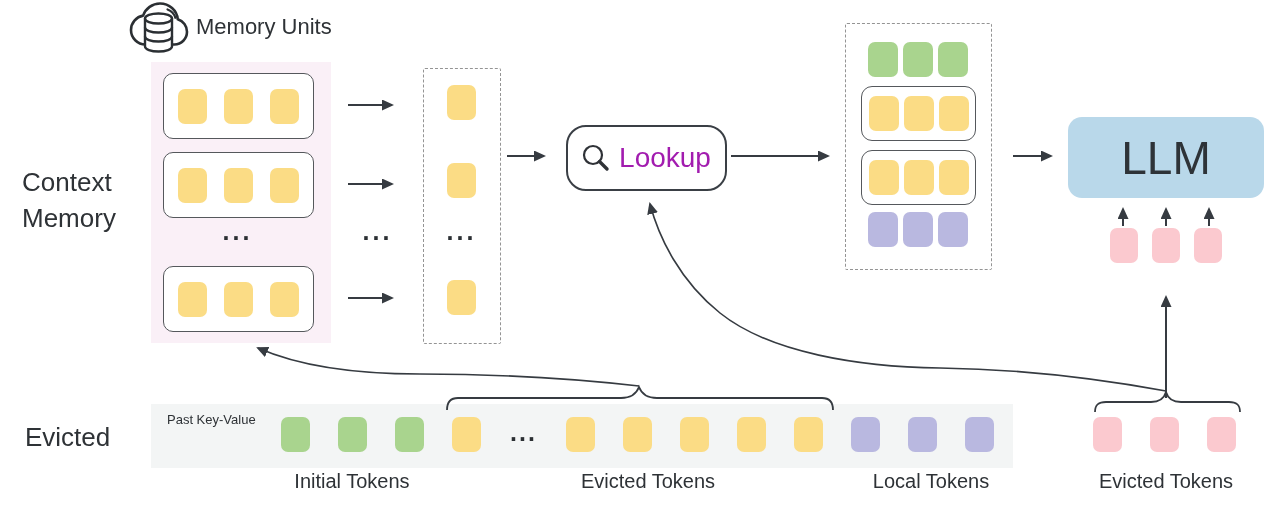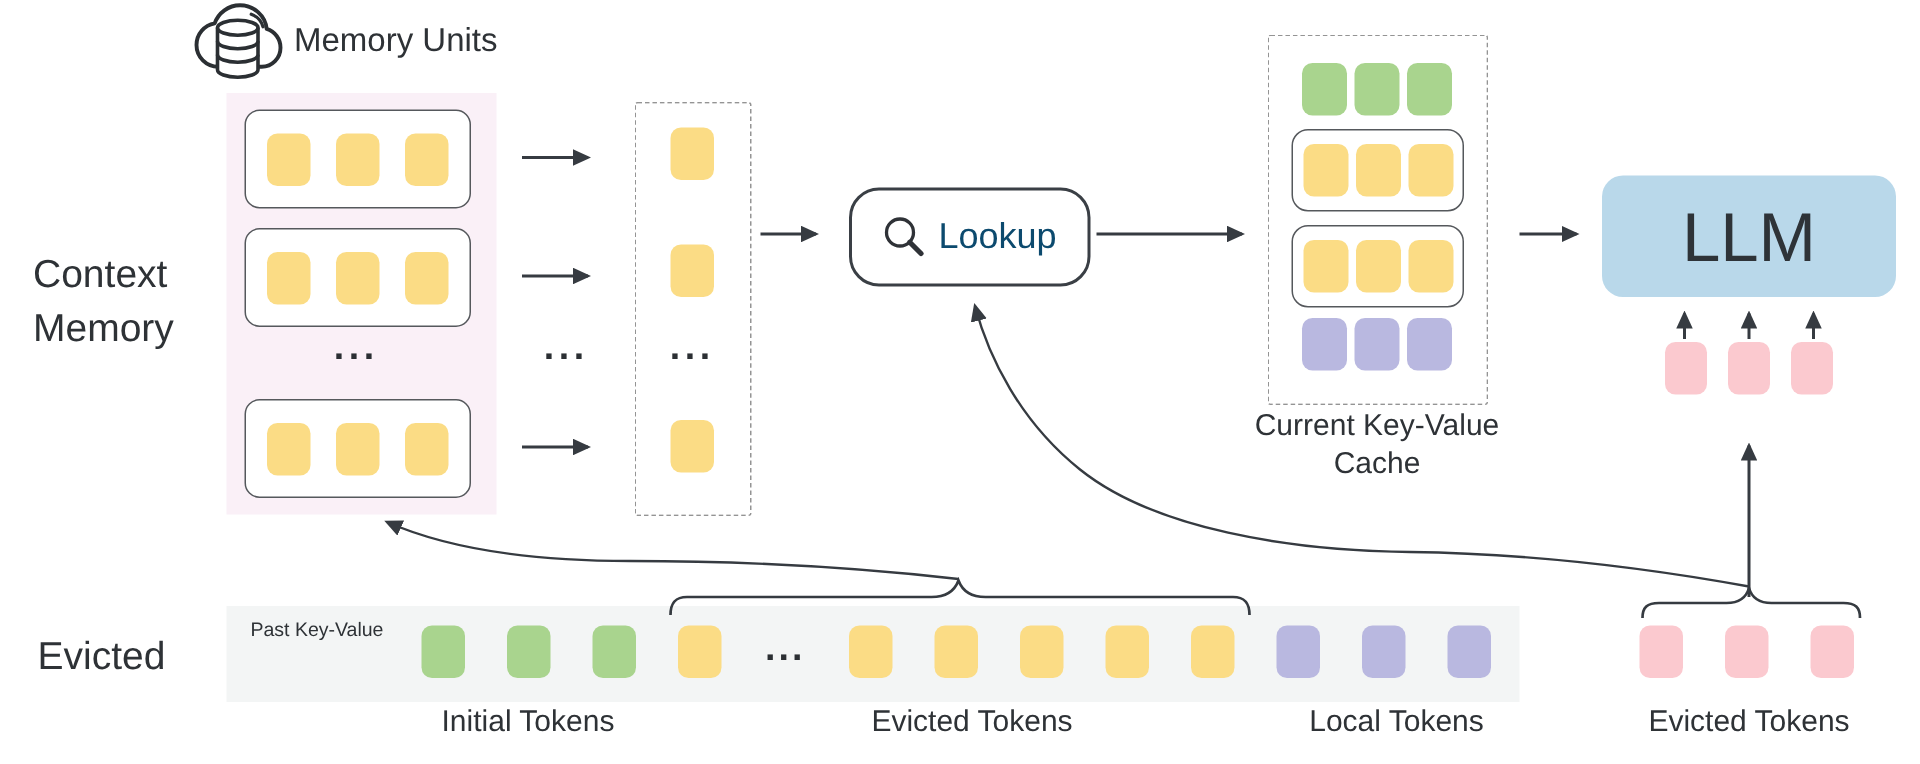--- a/index.html
+++ b/index.html
@@ -19,21 +19,21 @@
   .graybar{left:151px;top:404px;width:862px;height:64px;background:#F3F5F5;}
   .unit{left:163px;width:149px;height:64px;background:#fff;border:1.3px solid #55585c;
         border-radius:10px;display:flex;align-items:center;justify-content:center;gap:17px;}
   .dashedbox{border:1.5px dashed #949494;border-radius:2px;background:transparent;}
   .subunit{left:861px;width:113px;height:53px;background:#fff;border:1.3px solid #55585c;
         border-radius:11px;display:flex;align-items:center;justify-content:center;gap:5px;}
   .llmbox{left:1068px;top:117px;width:196px;height:81px;background:#B9D8EA;border-radius:14px;
         display:flex;align-items:center;justify-content:center;font-size:46px;color:#2e3338;}
   .lookup{left:566px;top:125px;width:157px;height:62px;background:#fff;border:2px solid #3a3f45;
         border-radius:20px;display:flex;align-items:center;justify-content:center;gap:9px;}
-  .lookup-label{font-size:24px;color:#0c4a6e;}
+  .lookup-label{font-size:28px;color:#a21caf;}
   
   .dots{font-size:25px;font-weight:700;letter-spacing:3px;line-height:30px;
         text-align:center;color:#2b2f33;}
   .dots-inline{width:29px;font-size:25px;font-weight:700;letter-spacing:2px;line-height:34px;
         text-align:center;color:#2b2f33;position:relative;top:-3px;flex:0 0 auto;}
   .biglabel{font-size:26px;line-height:36px;color:#2e3236;}
   .caption{font-size:20px;color:#2e3236;text-align:center;}
   .smallcap{font-size:13px;line-height:23px;color:#2e3236;}
   .hdr-label{font-size:22px;color:#2e3236;}
   #connector-layer{left:0;top:0;pointer-events:none;}
@@ -108,21 +108,20 @@
   <div class="abs subunit" style="top:150px">
     <div class="tok tk-y" style="width:30px"></div>
     <div class="tok tk-y" style="width:30px"></div>
     <div class="tok tk-y" style="width:30px"></div>
   </div>
   <div class="abs row" style="left:868px;top:212px;gap:5px">
     <div class="tok tk-p" style="width:30px"></div>
     <div class="tok tk-p" style="width:30px"></div>
     <div class="tok tk-p" style="width:30px"></div>
   </div>
-  <div class="abs caption" style="left:818px;top:272px;width:200px;line-height:25px">Current Key-Value Cache</div>
 
   <div class="abs llmbox">
     <span>LLM</span>
   </div>
   <div class="abs row" style="left:1110px;top:228px;gap:14px">
     <div class="tok-sm tk-k"></div>
     <div class="tok-sm tk-k"></div>
     <div class="tok-sm tk-k"></div>
   </div>
 

